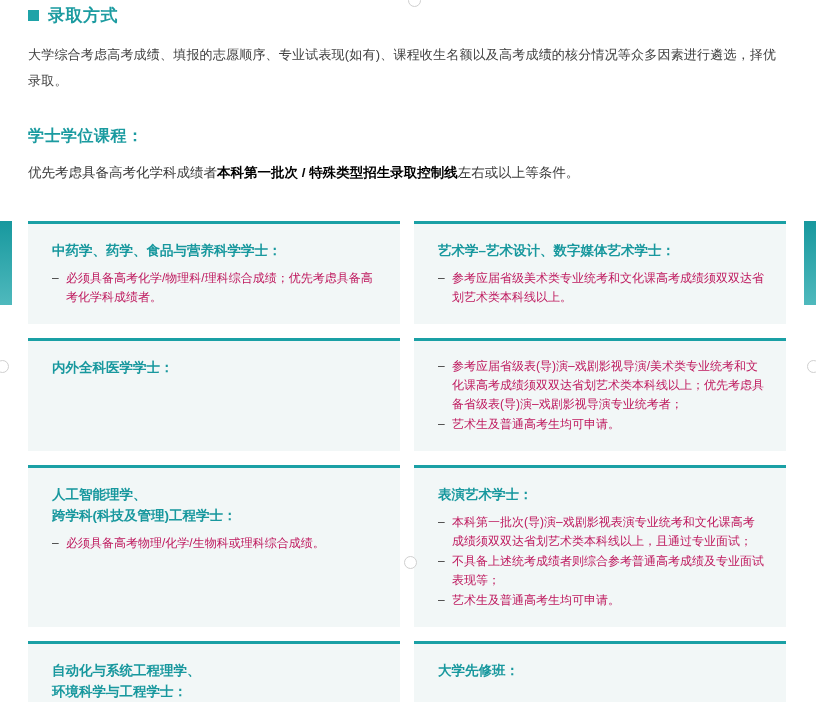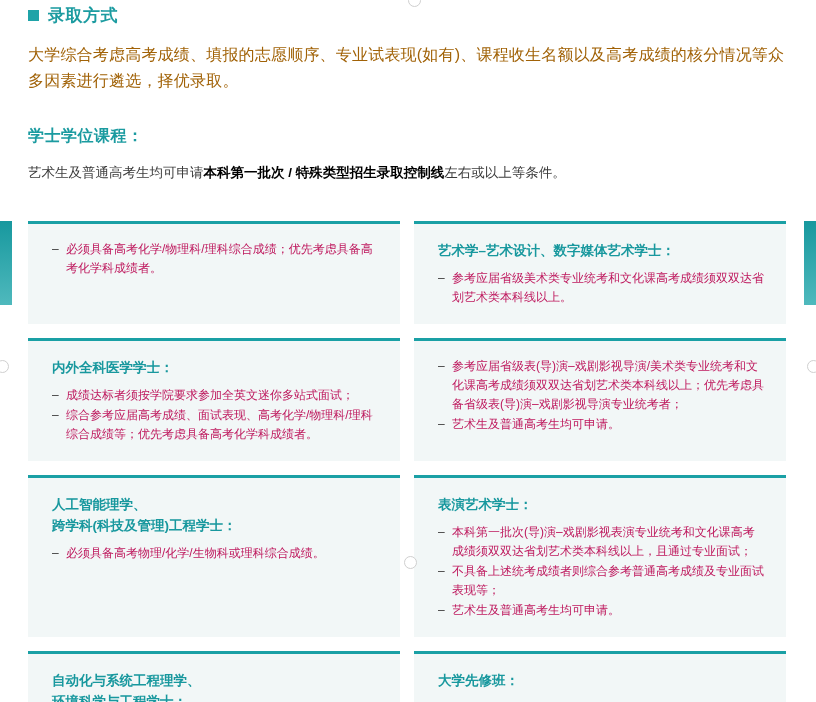--- a/index.html
+++ b/index.html
@@ -41,23 +41,23 @@
     flex: 0 0 auto;
   }
   .section-head .title {
     font-size: 17px;
     font-weight: bold;
     color: #1b9ba0;
     letter-spacing: 0.5px;
   }
 
   .body-para {
-    font-size: 16px;
+    font-size: 13px;
     line-height: 26px;
-    color: #a16207;
+    color: #404040;
     margin: 14px 0 0 0;
     max-width: 762px;
     letter-spacing: 0.2px;
   }
 
   .sub-head {
     font-size: 16px;
     font-weight: bold;
     color: #1b9ba0;
     margin: 32px 0 0 0;
@@ -159,49 +159,46 @@
 
   <div class="section-head">
     <span class="bullet"></span>
     <span class="title">录取方式</span>
   </div>
 
   <p class="body-para">大学综合考虑高考成绩、填报的志愿顺序、专业试表现(如有)、课程收生名额以及高考成绩的核分情况等众多因素进行遴选，择优录取。</p>
 
   <h2 class="sub-head">学士学位课程：</h2>
 
-  <p class="sub-para"><span>艺术生及普通高考生均可申请</span><b>本科第一批次 / 特殊类型招生录取控制线</b><span>左右或以上等条件。</span></p>
+  <p class="sub-para"><span>优先考虑具备高考化学科成绩者</span><b>本科第一批次 / 特殊类型招生录取控制线</b><span>左右或以上等条件。</span></p>
 
   <div class="cards">
 
     <div class="card-row">
       <div class="edge-bar left" style="height:84px;"></div>
       <div class="edge-bar right" style="height:84px;"></div>
       <div class="card row1">
+        <div class="card-title">中药学、药学、食品与营养科学学士：</div>
         <ul>
           <li>必须具备高考化学/物理科/理科综合成绩；优先考虑具备高考化学科成绩者。</li>
         </ul>
       </div>
       <div class="card row1">
         <div class="card-title">艺术学–艺术设计、数字媒体艺术学士：</div>
         <ul>
           <li>参考应届省级美术类专业统考和文化课高考成绩须双双达省划艺术类本科线以上。</li>
         </ul>
       </div>
     </div>
 
     <div class="card-row">
       <div class="edge-dot mid-dot-left" style="top:22px;left:-32px;"></div>
       <div class="edge-dot mid-dot-right" style="top:22px;right:-32px;"></div>
       <div class="card">
         <div class="card-title">内外全科医学学士：</div>
-        <ul>
-          <li>成绩达标者须按学院要求参加全英文迷你多站式面试；</li>
-          <li>综合参考应届高考成绩、面试表现、高考化学/物理科/理科综合成绩等；优先考虑具备高考化学科成绩者。</li>
-        </ul>
       </div>
       <div class="card">
         <ul>
           <li>参考应届省级表(导)演–戏剧影视导演/美术类专业统考和文化课高考成绩须双双达省划艺术类本科线以上；优先考虑具备省级表(导)演–戏剧影视导演专业统考者；</li>
           <li>艺术生及普通高考生均可申请。</li>
         </ul>
       </div>
     </div>
 
     <div class="card-row">

